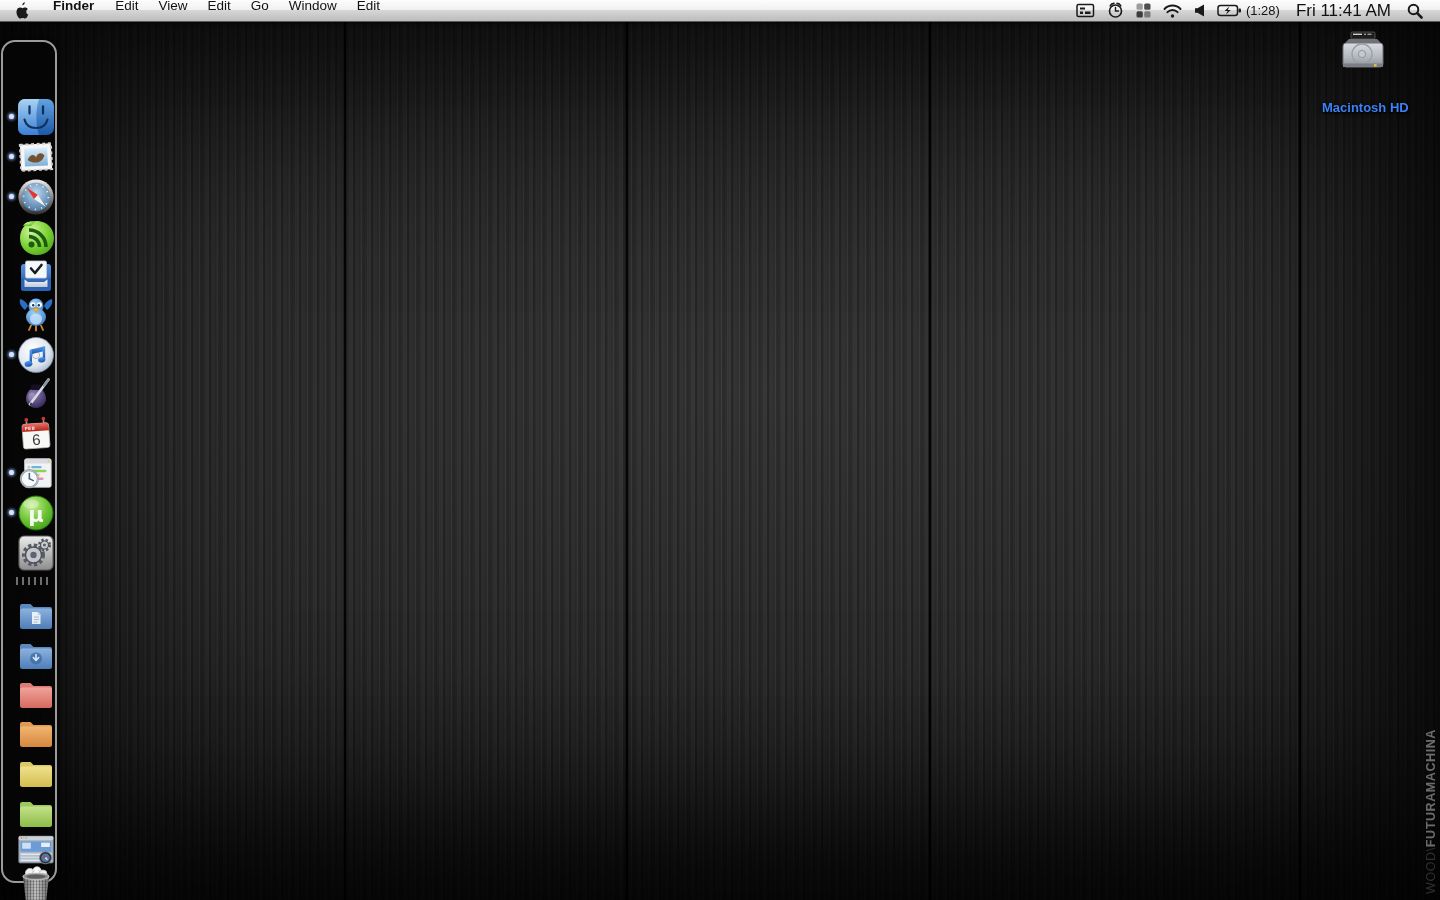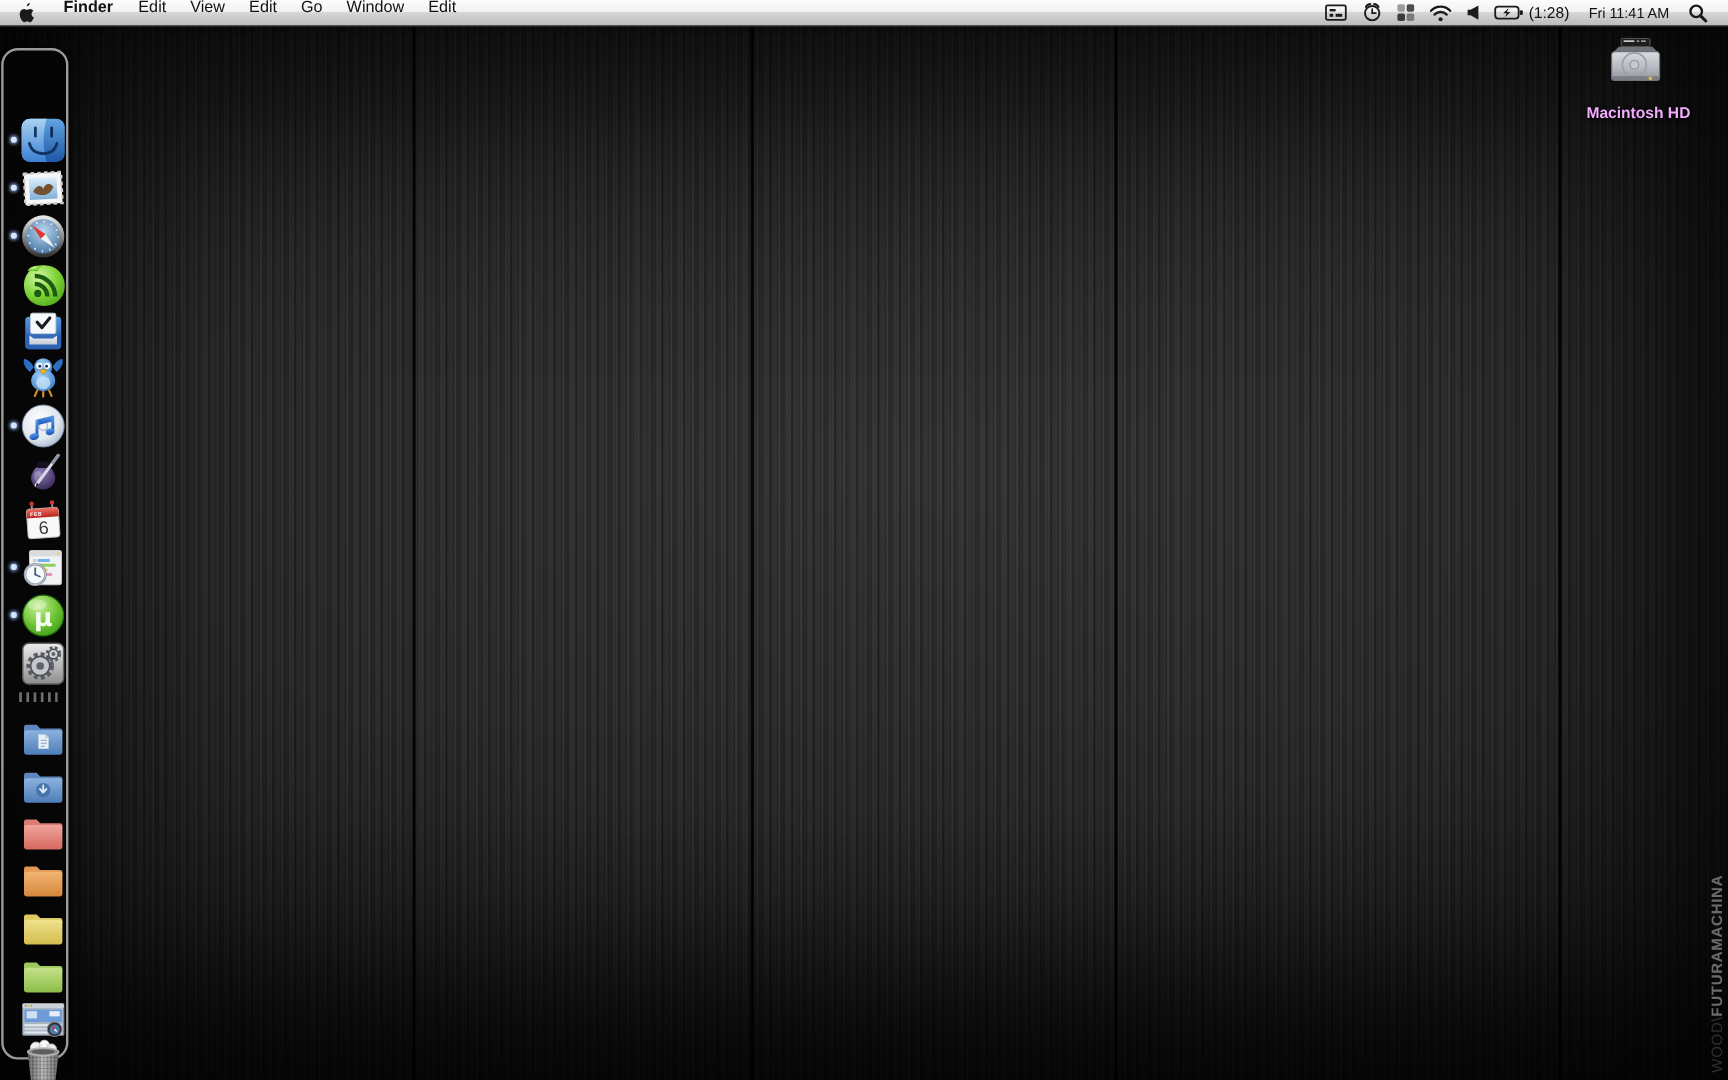--- a/index.html
+++ b/index.html
@@ -25,38 +25,38 @@
     background:linear-gradient(#fdfdfd 0%, #f1f1f1 45%, #d6d6d6 50%, #bcbcbc 100%);
     border-bottom:1px solid #5a5a5a; box-shadow:0 1px 4px rgba(0,0,0,0.65);
     font-size:13.5px; color:#111; }
   .apple-menu { padding:0 13px 0 14px; display:flex; align-items:center; height:22px; }
   .menu-item { padding:0 10px; height:32px; line-height:21px; white-space:nowrap; }
   .menu-item.bold { font-weight:bold; padding:0 11px; }
   .mb-right { margin-left:auto; display:flex; align-items:center; height:38px; padding-right:15px; }
   .mb-status { display:flex; align-items:center; height:22px; padding:0 6px; }
   .batt-group { display:flex; align-items:center; gap:4px; padding:0 6px; }
   .batt-time { font-size:13px; }
-  .mb-clock { padding:0 8px 0 10px; font-size:12px; white-space:nowrap; }
+  .mb-clock { padding:0 8px 0 10px; font-size:17px; white-space:nowrap; }
   .mb-spot { padding:0 2px 0 8px; display:flex; align-items:center; }
 
   
   .dock { position:absolute; left:1px; top:40px; width:56px; height:843px; z-index:40;
     background:rgba(5,5,5,0.93); border:2.5px solid #9b9b9b; border-radius:14px;
     box-shadow:0 0 12px rgba(0,0,0,0.9); }
   .dock-item { position:absolute; left:14px; width:38px; height:38px; display:flex; align-items:center; justify-content:center; }
   .dock-item svg { display:block; }
   .run-dot { position:absolute; left:-8px; top:16px; width:4.5px; height:4.5px; border-radius:50%;
     background:#d4e4ff; box-shadow:0 0 3px 1px rgba(150,190,255,0.8); }
   .dock-sep { position:absolute; left:11px; top:535px; width:34px; height:8px;
     background:repeating-linear-gradient(90deg, #6e6e6e 0 2px, transparent 2px 6px);
     background-size:6px 8px; background-position:center; background-repeat:repeat-x; }
 
   
   .hd-icon { position:absolute; left:1322px; top:30px; width:80px; text-align:center; z-index:10; }
-  .hd-label { margin-top:3px; font-size:13px; font-weight:bold; color:#f0abfc;
+  .hd-label { margin-top:18px; font-size:13px; font-weight:bold; color:#3b82f6;
     text-shadow:0 1px 2px #000, 0 1px 4px rgba(0,0,0,0.9); white-space:nowrap; }
 
   
   .watermark { position:absolute; right:2px; bottom:6px; writing-mode:vertical-rl; transform:rotate(180deg);
     font-size:12.5px; letter-spacing:0.6px; white-space:nowrap; z-index:5; }
   .wm-dim { color:rgba(255,255,255,0.17); }
   .wm-bright { color:rgba(255,255,255,0.40); font-weight:bold; }
 </style>
 </head>
 <body>

